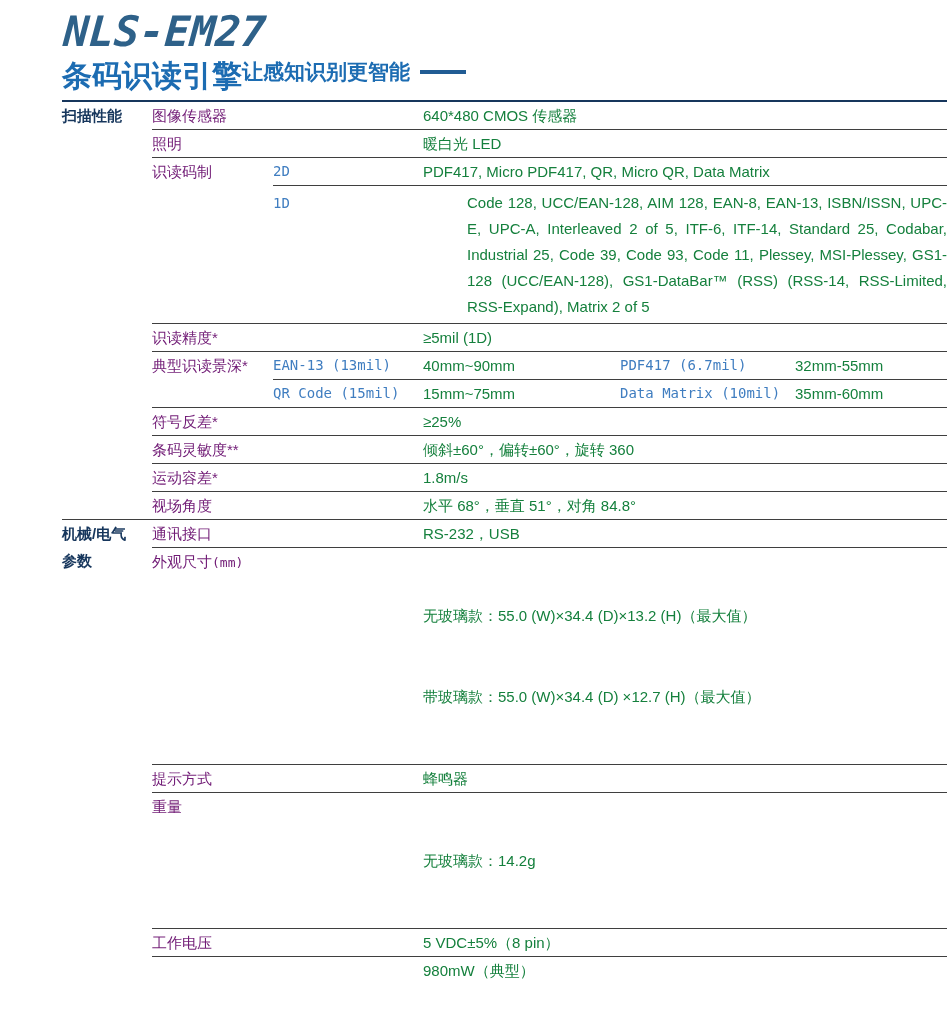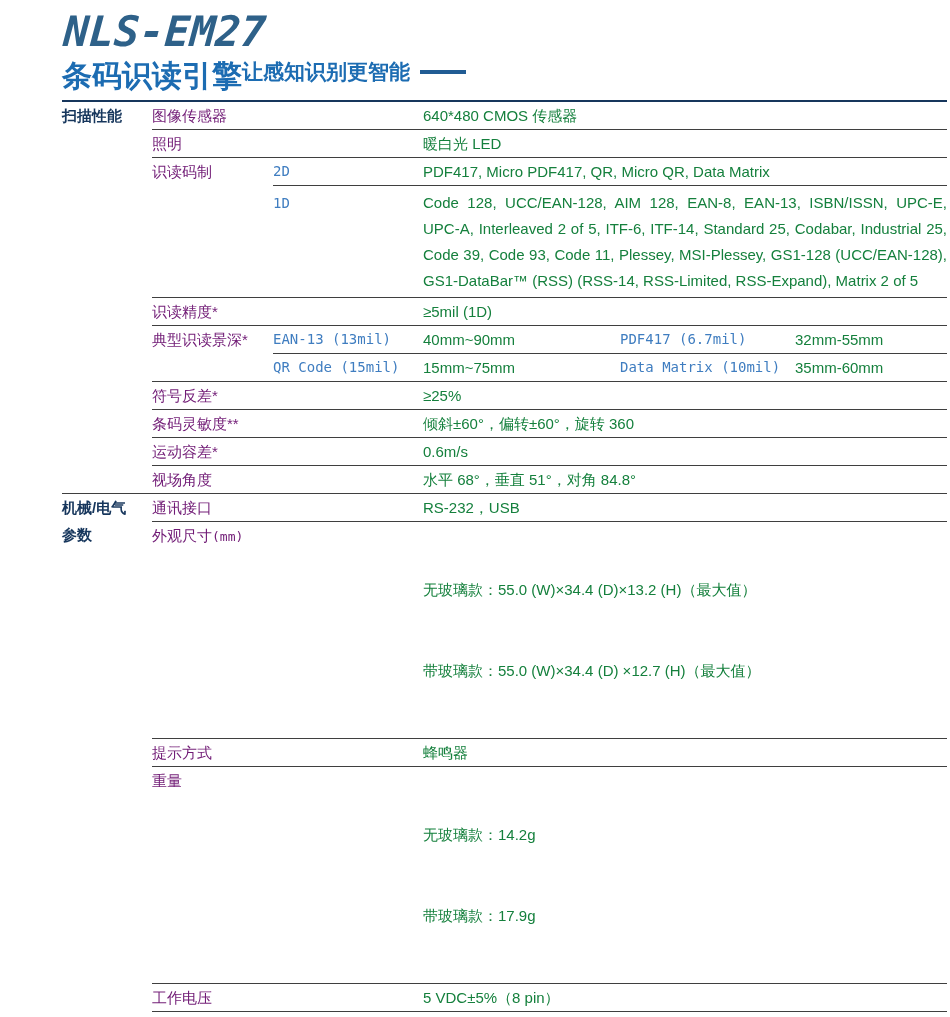--- a/index.html
+++ b/index.html
@@ -41,21 +41,21 @@
   .cell { line-height:27px; font-size:15px; white-space:nowrap; }
   .cat  { font-weight:bold; color:#16365c; }
   .cat-overflow { position:relative; height:27px; }
   .cat-overflow .cat-inner { position:absolute; top:0; left:0; line-height:27px; white-space:nowrap; }
   .prop { color:#701a75; }
   .sub  { font-family:"DejaVu Sans Mono",monospace; font-size:14px; color:#3f7dc0; }
   .val  { color:#15803d; white-space:pre-wrap; }
   .val .line { line-height:27px; }
   .val-just {
     white-space:normal; text-align:justify;
-    line-height:26px; padding:4px 0 3px 0;
+    line-height:26px; padding:4px 0 3px 0;margin-left:44px;
   }
   .mono-unit { font-family:"DejaVu Sans Mono",monospace; font-size:13px; }
   .tall { align-items:start; }
 
   
   .hr { border-top:1px solid #3f3f3f; height:0; }
   .hr.prop-line { margin-left:90px; }
   .hr.sub-line  { margin-left:211px; }
 </style>
 </head>
@@ -149,21 +149,21 @@
       <div class="cell prop">条码灵敏度**</div>
       <div class="cell sub"></div>
       <div class="cell val">倾斜±60°，偏转±60°，旋转 360</div>
     </div>
     <div class="hr prop-line"></div>
 
     <div class="row">
       <div class="cell cat"></div>
       <div class="cell prop">运动容差*</div>
       <div class="cell sub"></div>
-      <div class="cell val">0.6m/s</div>
+      <div class="cell val">1.8m/s</div>
     </div>
     <div class="hr prop-line"></div>
 
     <div class="row">
       <div class="cell cat"></div>
       <div class="cell prop">视场角度</div>
       <div class="cell sub"></div>
       <div class="cell val">水平 68°，垂直 51°，对角 84.8°</div>
     </div>
     <div class="hr"></div>
@@ -199,21 +199,20 @@
       <div class="cell val">蜂鸣器</div>
     </div>
     <div class="hr prop-line"></div>
 
     <div class="row">
       <div class="cell cat"></div>
       <div class="cell prop">重量</div>
       <div class="cell sub"></div>
       <div class="cell val">
         <div class="line">无玻璃款：14.2g</div>
-        <div class="line">带玻璃款：17.9g</div>
       </div>
     </div>
     <div class="hr prop-line"></div>
 
     <div class="row">
       <div class="cell cat"></div>
       <div class="cell prop">工作电压</div>
       <div class="cell sub"></div>
       <div class="cell val">5 VDC±5%（8 pin）</div>
     </div>

